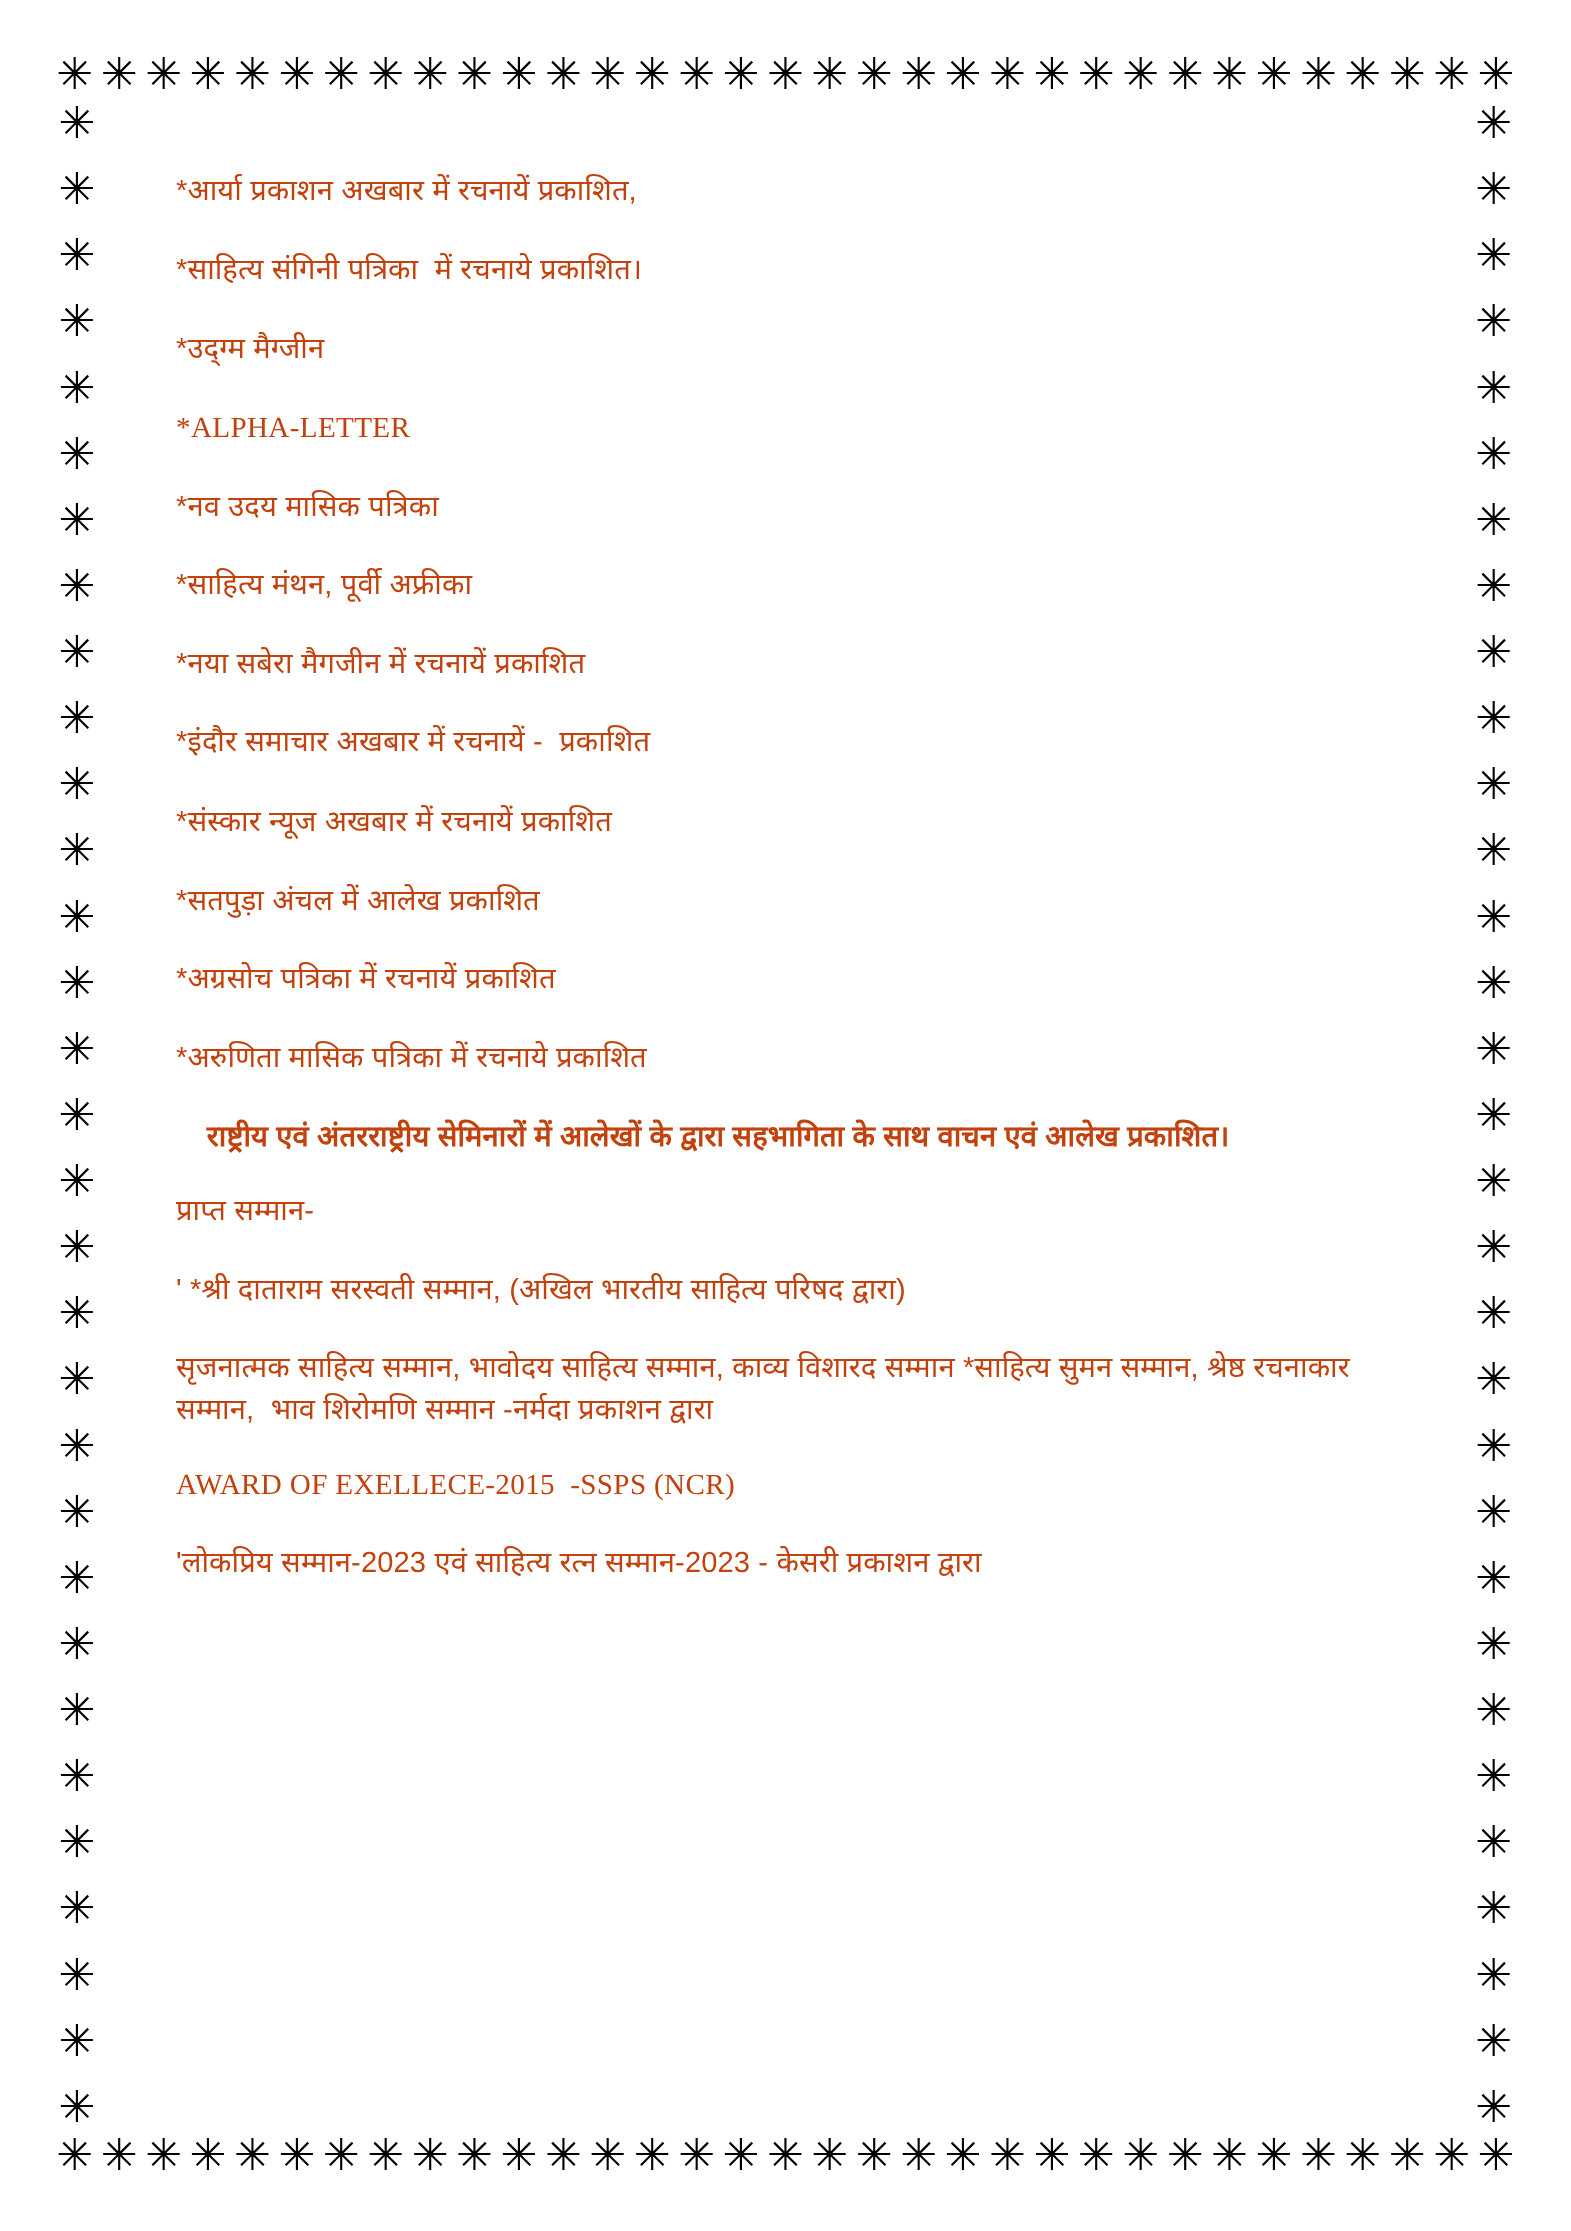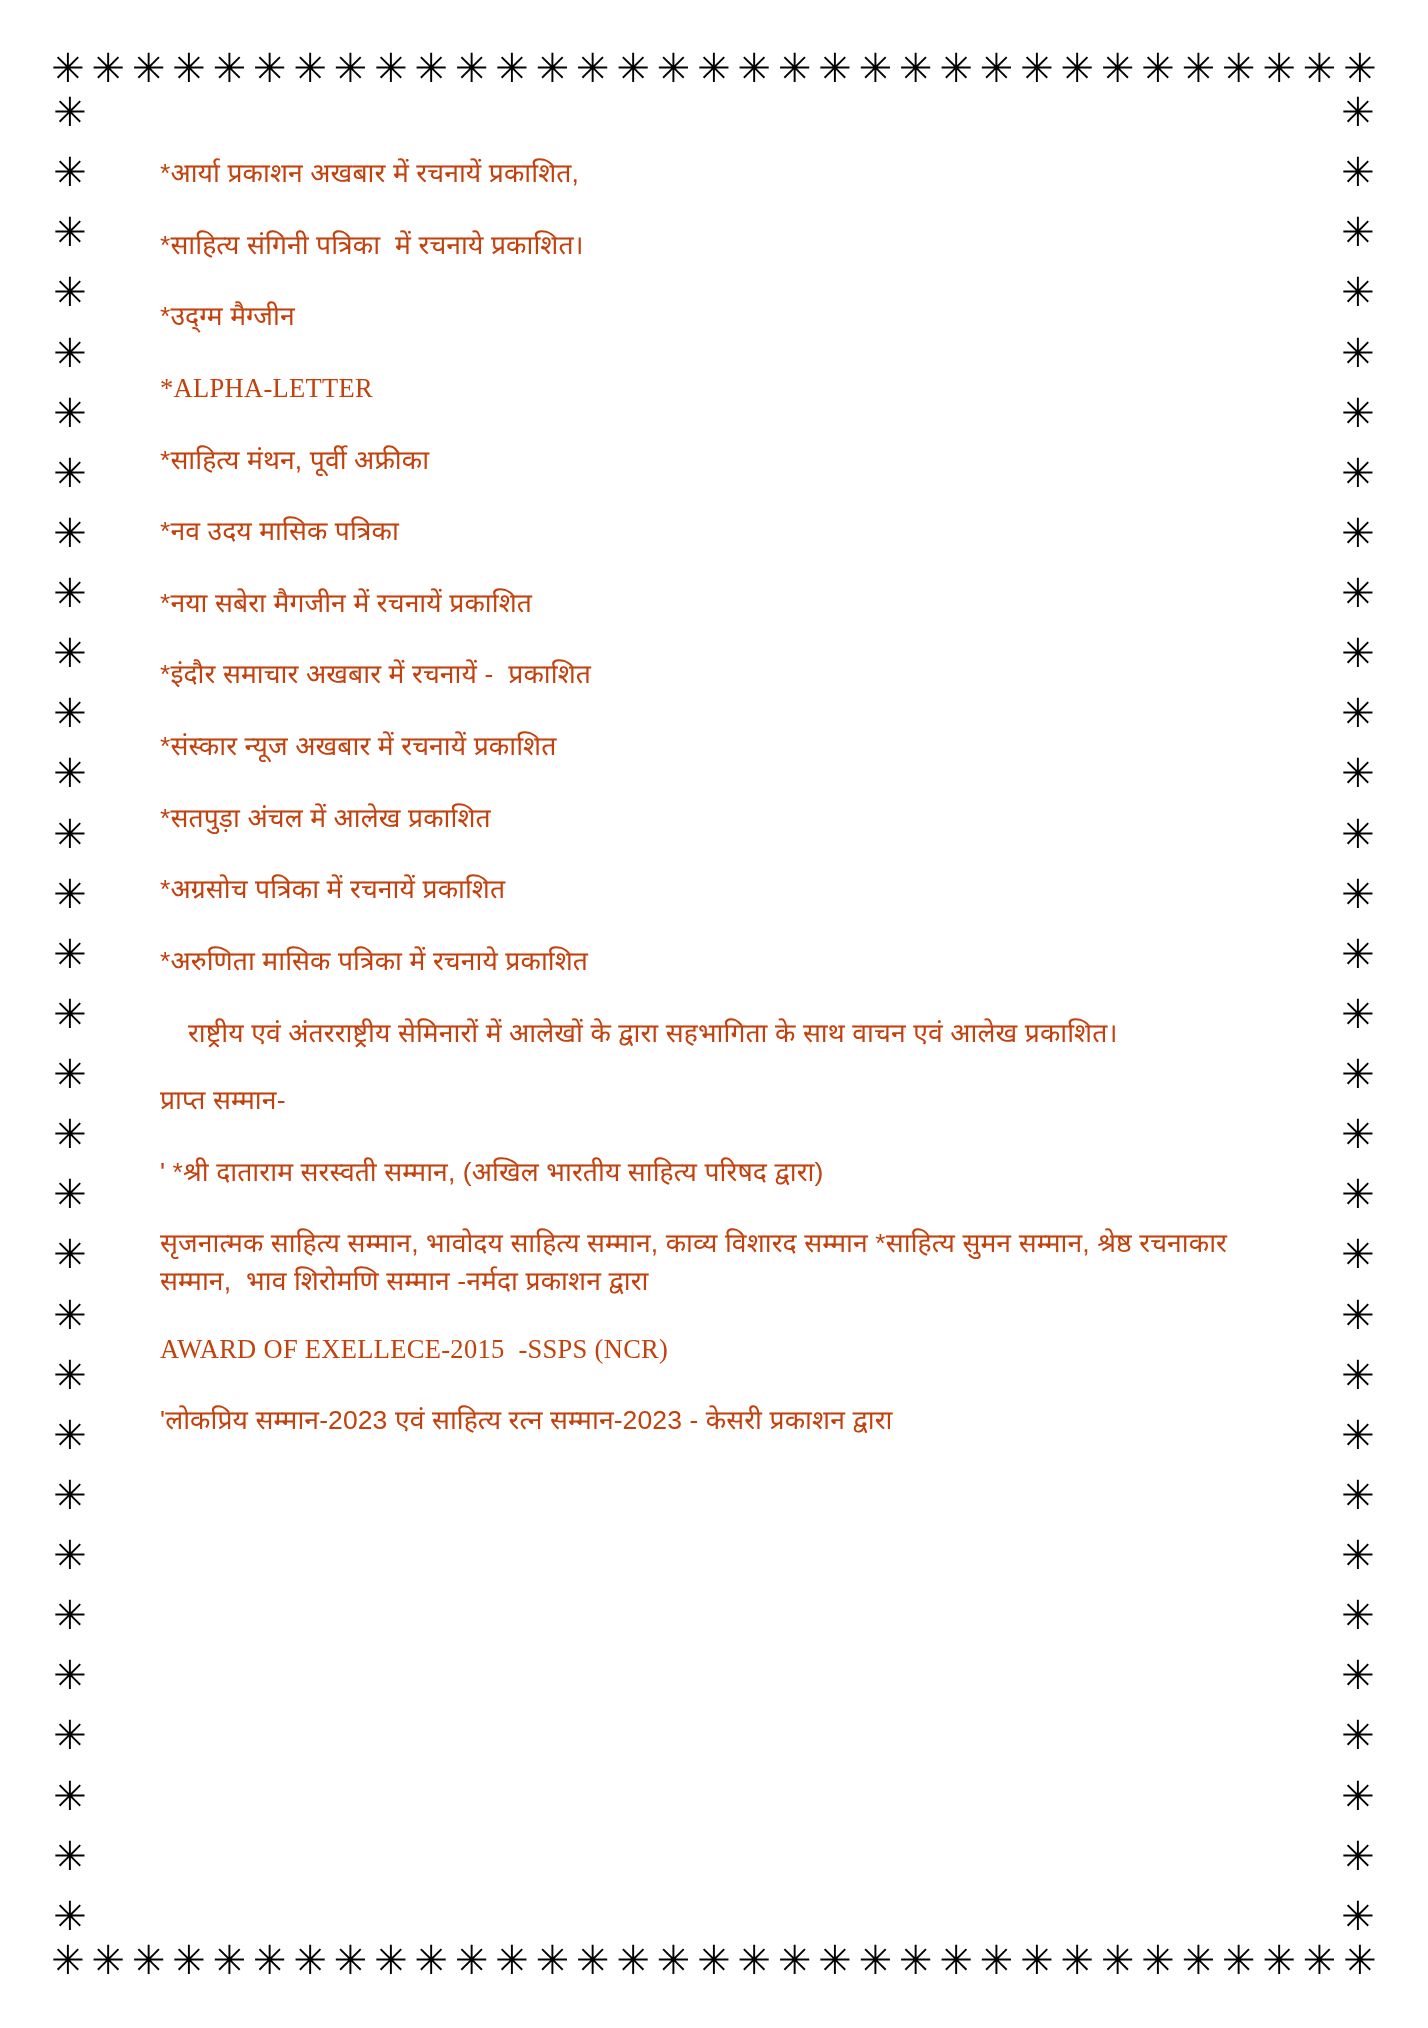--- a/index.html
+++ b/index.html
@@ -78,20 +78,21 @@
     margin: 0 0 34px 0;
     font-family: "Liberation Sans", "DejaVu Sans", sans-serif;
     letter-spacing: 0.1px;
     white-space: pre-wrap;
   }
   .line.wrap {
     margin-bottom: 30px;
   }
   .line.indent {
     text-indent: 28px;
+    font-weight: bold;
   }
   .line.latin {
     font-family: Liberation Serif, serif;
     letter-spacing: 0.3px;
   }
 </style>
 </head>
 <body>
 
 <div class="page">
@@ -234,22 +235,22 @@
         <span class="ast">✳</span>
       </div>
   </div>
 
   <div class="content">
 
     <p class="line">*आर्या प्रकाशन अखबार में रचनायें प्रकाशित,</p>
     <p class="line">*साहित्य संगिनी पत्रिका  में रचनाये प्रकाशित।</p>
     <p class="line">*उद्ग्म मैग्जीन</p>
     <p class="line latin">*ALPHA-LETTER</p>
+    <p class="line">*नव उदय मासिक पत्रिका</p>
     <p class="line">*साहित्य मंथन, पूर्वी अफ्रीका</p>
-    <p class="line">*नव उदय मासिक पत्रिका</p>
     <p class="line">*नया सबेरा मैगजीन में रचनायें प्रकाशित</p>
     <p class="line">*इंदौर समाचार अखबार में रचनायें -  प्रकाशित</p>
     <p class="line">*संस्कार न्यूज अखबार में रचनायें प्रकाशित</p>
     <p class="line">*सतपुड़ा अंचल में आलेख प्रकाशित</p>
     <p class="line">*अग्रसोच पत्रिका में रचनायें प्रकाशित</p>
     <p class="line">*अरुणिता मासिक पत्रिका में रचनाये प्रकाशित</p>
 
 
     <p class="line wrap indent">राष्ट्रीय एवं अंतरराष्ट्रीय सेमिनारों में आलेखों के द्वारा सहभागिता के साथ वाचन एवं आलेख प्रकाशित।</p>
 

